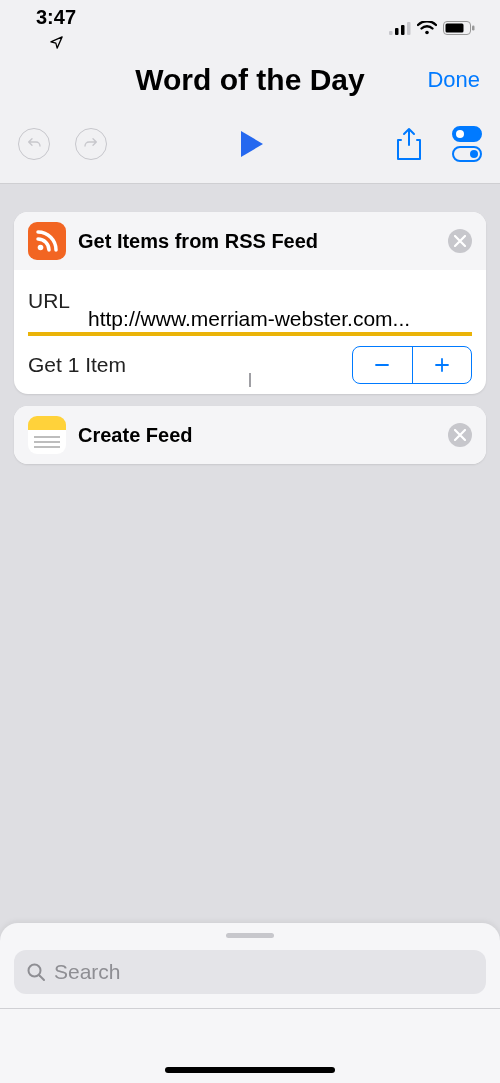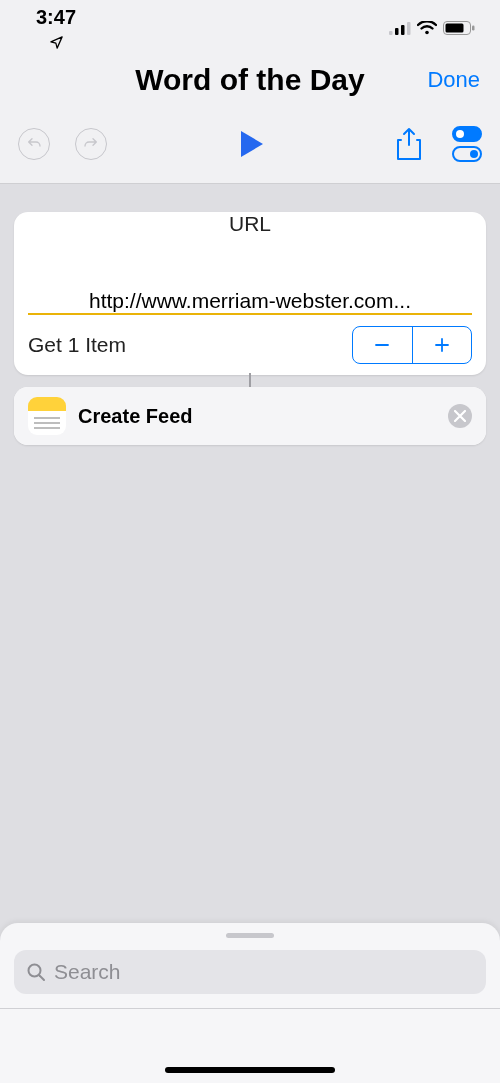--- a/index.html
+++ b/index.html
@@ -101,24 +101,24 @@
     .notes-icon::after {
       content:''; position:absolute; left:6px; right:6px; height:2px; background:#bdbdbd; top:20px; box-shadow: 0 5px 0 #bdbdbd, 0 10px 0 #bdbdbd;
     }
     .close-btn {
       width: 24px; height:24px; border-radius:50%; background:#c7c7cc;
       display:flex; align-items:center; justify-content:center; flex-shrink:0;
     }
     .card-body { padding: 0 14px; }
     .row {
       display:flex; align-items:center; min-height:62px;
-      border-top: 2px solid #eab308;
+      border-top: 4px solid #eab308;
       gap: 18px;
     }
-    .row:first-child { border-top:none;flex-direction:column;}
+    .row:first-child { border-top:none;}
     .field-label { font-size:21px; color:#222;}
     .field-value { font-size:21px; color:#000; overflow:hidden; white-space:nowrap; text-overflow:ellipsis; flex:1;margin-top:35px;}
     .stepper {
       display:flex; border:1.5px solid #007aff; border-radius:8px; overflow:hidden;
       width:120px; height:38px;
     }
     .stepper-btn {
       flex:1; display:flex; align-items:center; justify-content:center;
     }
     .stepper-btn + .stepper-btn { border-left:1.5px solid #007aff;}
@@ -224,20 +224,35 @@
     <span class="toggle-stack">
       <span class="toggle-pill small off"></span>
       <span class="toggle-pill small"></span>
     </span>
   </div>
 </div>
 
 <div class="canvas">
 
   <div class="card">
+    <div class="card-header">
+      <div class="app-icon rss-icon">
+        <svg width="24" height="24" viewBox="0 0 24 24">
+          <circle cx="5.5" cy="18.5" r="2.8" fill="#fff"></circle>
+          <path d="M3 10 A11 11 0 0 1 14 21" stroke="#fff" stroke-width="3.5" fill="none" stroke-linecap="round"></path>
+          <path d="M3 3 A18 18 0 0 1 21 21" stroke="#fff" stroke-width="3.5" fill="none" stroke-linecap="round"></path>
+        </svg>
+      </div>
+      <div class="card-title">Get Items from RSS Feed</div>
+      <div class="close-btn">
+        <svg width="12" height="12" viewBox="0 0 12 12">
+            <path d="M1 1 L11 11 M11 1 L1 11" stroke="#fff" stroke-width="2.2" stroke-linecap="round"></path>
+          </svg>
+      </div>
+    </div>
     <div class="card-body">
       <div class="row">
         <span class="field-label">URL</span>
         <span class="field-value">http://www.merriam-webster.com...</span>
       </div>
       <div class="row">
         <span class="field-label" style="flex:1">Get 1 Item</span>
         <div class="stepper">
           <div class="stepper-btn">
             <svg width="18" height="18" viewBox="0 0 18 18">

